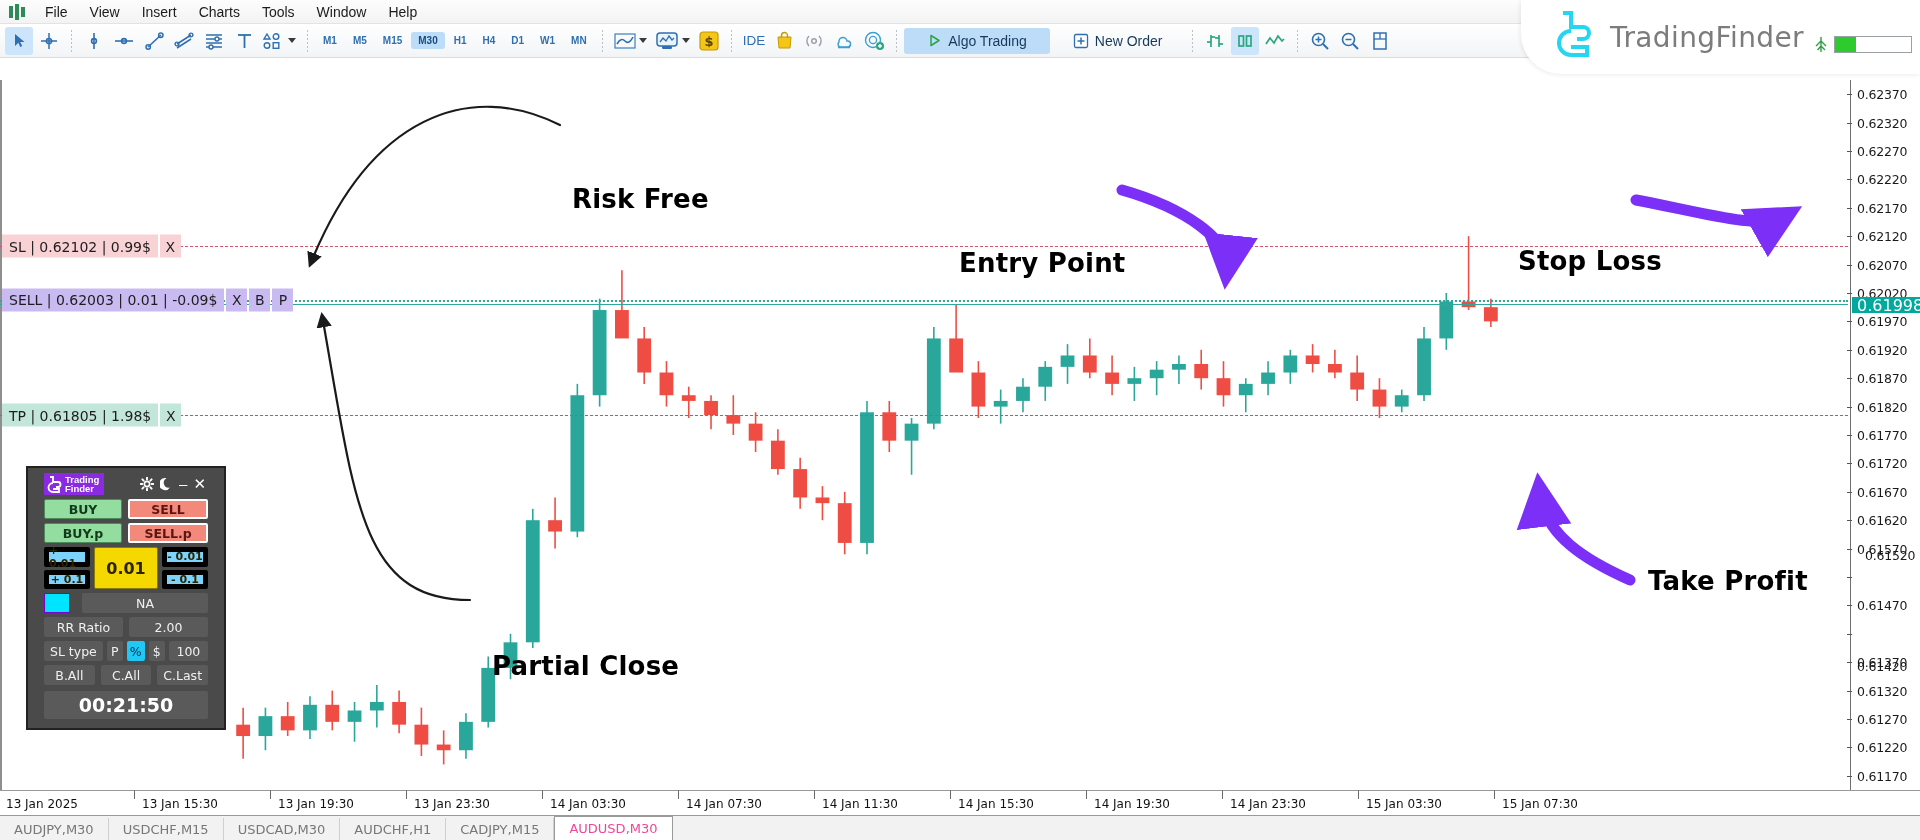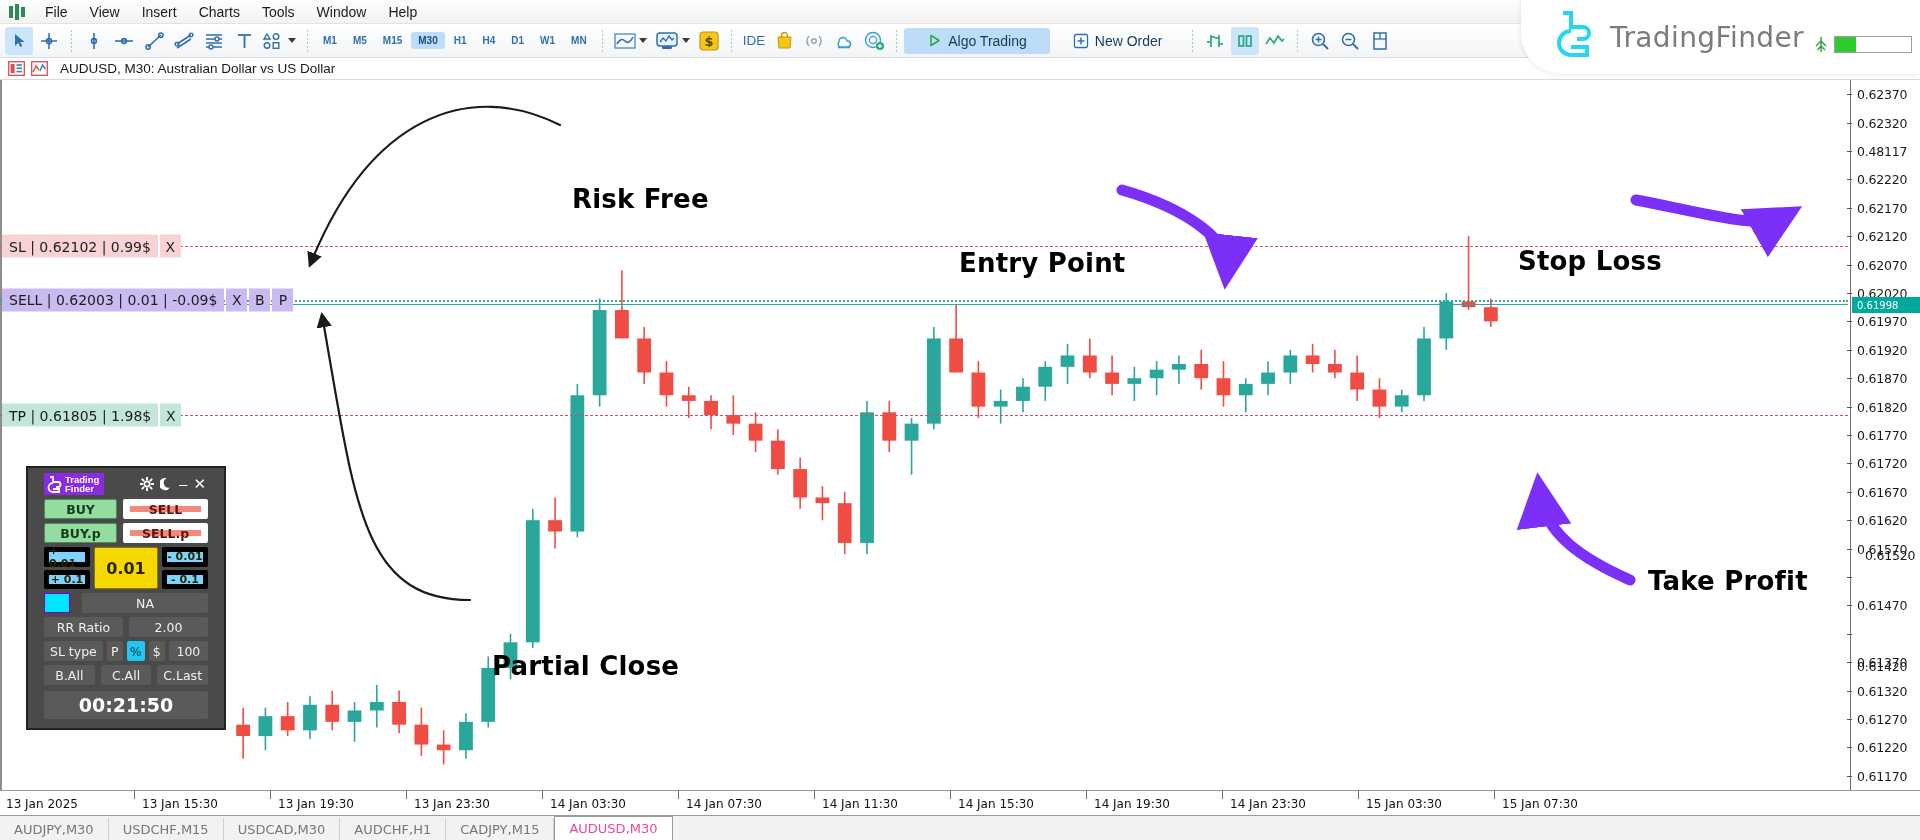--- a/index.html
+++ b/index.html
@@ -74,21 +74,21 @@
   .chartborder { position:absolute; inset:0; border-left:2px solid #8e8e8e; border-right:0; }
   .plot { position:absolute; left:2px; top:0; width:1848px; height:710px; overflow:hidden; }
 
   
   .priceaxis { position:absolute; right:0; top:0; width:70px; height:710px; border-left:1px solid #6f6f6f; background:#fff; }
   .plab { position:absolute; left:6px; font-size:12.5px; color:#1a1a1a; transform:translateY(-50%); white-space:nowrap;
           font-family:"DejaVu Sans", sans-serif; letter-spacing:-0.2px;}
   .ptick { position:absolute; left:-4px; width:5px; height:1px; background:#555; }
   .curprice {
     position:absolute; left:1px; width:68px; height:16px; background:#00a99d; color:#fff;
-    font-size:10px; display:flex; align-items:center; padding-left:5px; transform:translateY(-50%);
+    font-size:16px; display:flex; align-items:center; padding-left:5px; transform:translateY(-50%);
     font-family:"DejaVu Sans", sans-serif;
   }
 
   
   .timeaxis { position:absolute; left:0; top:790px; width:1920px; height:26px; background:#fff;
               border-top:1px solid #9a9a9a; border-bottom:1px solid #9a9a9a; }
   .tlab { position:absolute; top:6px; font-size:12px; color:#111; white-space:nowrap; font-family:"DejaVu Sans", sans-serif;}
   .tsep { position:absolute; top:-1px; width:1px; height:9px; background:#6d6d6d; }
 
   
@@ -123,21 +123,21 @@
     display:flex; flex-direction:column; padding:5px 16px 6px; gap:4px;
   }
   .tfp-title { height:22px; display:flex; align-items:center; justify-content:space-between; }
   .tfp-logo { background:#8a2be2; height:22px; display:flex; align-items:center; gap:3px; padding:1px 5px 1px 3px; }
   .tfp-logo .tx { color:#fff; font-size:9.5px; font-weight:bold; line-height:9.5px; }
   .tfp-wc { display:flex; align-items:center; gap:6px; color:#fff; font-size:14px; padding-right:2px; }
   .rowf { display:flex; gap:6px; }
   .cell { flex:1; height:20px; display:flex; align-items:center; justify-content:center;
           font-size:12.5px; border-radius:2px; font-family:"DejaVu Sans", sans-serif;}
   .buy { background:#93dda0; color:#123a1b; border:1px solid #4e8a5a; font-weight:bold; }
-  .sell { background:#f2897b; color:#5b1610; border:7px solid #ffffff; font-weight:bold; }
+  .sell { background:#f2897b; color:#5b1610; border:2px solid #ffffff; font-weight:bold; }
   .yellow { background:#7dd3fc; color:#2a2400; border:5px solid #000000; font-weight:bold; }
   .dark { background:#5a5a5a; color:#f0f0f0; }
   .lotbox { display:flex; gap:4px; height:42px; }
   .lotside { display:flex; flex-direction:column; gap:3px; width:46px; }
   .lotside .cell { height:19px; font-size:11px; }
   .lotmain { flex:1; background:#f5d800; border:1px solid #8a7c00; display:flex; align-items:center; justify-content:center;
              font-size:16px; font-weight:bold; color:#2a2400; border-radius:2px; font-family:"DejaVu Sans", sans-serif;}
   .swatch { width:26px; height:20px; background:#00e5ff; border:1px solid #7a00d4; }
   .timerbox { height:28px; background:#5a5a5a; color:#fff; display:flex; align-items:center; justify-content:center;
               font-size:19px; font-weight:bold; border-radius:2px; margin-top:2px; font-family:"DejaVu Sans", sans-serif;}
@@ -399,39 +399,20 @@
     <span>
       <svg width="15" height="17" viewBox="0 0 15 17">
           <path d="M7 1 L7 16 M7 5 L2 10 M7 5 L12 10 M7 10 L3.5 14 M7 10 L11 14" stroke="#2f9e44" stroke-width="1.4" fill="none"></path>
         </svg>
     </span>
     <span class="acctmeter">
         <i></i>
       </span>
   </div>
 
-  <div class="charthdr">
-    <span>
-      <svg width="17" height="15" viewBox="0 0 17 15">
-          <rect x="0.7" y="0.7" width="15.6" height="13.6" fill="#fff" stroke="#d94f4f" stroke-width="1.3"></rect>
-          <rect x="2.6" y="3" width="4" height="9" fill="#d94f4f"></rect>
-          <line x1="8.5" y1="4" x2="14" y2="4" stroke="#3b7fbd" stroke-width="1.6"></line>
-          <line x1="8.5" y1="7.3" x2="14" y2="7.3" stroke="#3b7fbd" stroke-width="1.6"></line>
-          <line x1="8.5" y1="10.6" x2="14" y2="10.6" stroke="#3b7fbd" stroke-width="1.6"></line>
-        </svg>
-    </span>
-    <span>
-      <svg width="17" height="15" viewBox="0 0 17 15">
-          <rect x="0.7" y="0.7" width="15.6" height="13.6" fill="#fff" stroke="#d94f4f" stroke-width="1.3"></rect>
-          <path d="M2 11 L5 5 L8 9" fill="none" stroke="#d94f4f" stroke-width="1.5"></path>
-          <path d="M9 10 L11.5 4 L14.5 8" fill="none" stroke="#3b7fbd" stroke-width="1.5"></path>
-        </svg>
-    </span>
-    <span class="sym">AUDUSD, M30:  Australian Dollar vs US Dollar</span>
-  </div>
 
   <div class="chartwrap">
     <div class="chartborder"></div>
 
     <div class="plot">
       <svg id="candles-svg" width="1848" height="710">
           <line x1="241.140350877193" x2="241.140350877193" y1="627.6400000000025" y2="678.7600000000034" stroke="#ef4d44" stroke-width="1.6"></line>
           <rect x="234.23333333333335" y="644.6800000000006" width="13.814035087719299" height="11.359999999998877" fill="#ef4d44"></rect>
           <line x1="263.42105263157896" x2="263.42105263157896" y1="627.6400000000025" y2="670.2400000000042" stroke="#2aa79b" stroke-width="1.6"></line>
           <rect x="256.5140350877193" y="636.1600000000016" width="13.814035087719299" height="19.87999999999795" fill="#2aa79b"></rect>
@@ -573,21 +554,21 @@
         <span class="txt">TP | 0.61805 | 1.98$</span>
         <span class="btn">X</span>
       </div>
     </div>
 
     <div class="priceaxis" id="price-axis">
         <div class="plab" style="top: 14.2px;">0.62370</div>
         <div class="ptick" style="top: 14.2px;"></div>
         <div class="plab" style="top: 42.6px;">0.62320</div>
         <div class="ptick" style="top: 42.6px;"></div>
-        <div class="plab" style="top: 71px;">0.48117</div>
+        <div class="plab" style="top: 71px;">0.62270</div>
         <div class="ptick" style="top: 71px;"></div>
         <div class="plab" style="top: 99.4px;">0.62220</div>
         <div class="ptick" style="top: 99.4px;"></div>
         <div class="plab" style="top: 127.8px;">0.62170</div>
         <div class="ptick" style="top: 127.8px;"></div>
         <div class="plab" style="top: 156.2px;">0.62120</div>
         <div class="ptick" style="top: 156.2px;"></div>
         <div class="plab" style="top: 184.6px;">0.62070</div>
         <div class="ptick" style="top: 184.6px;"></div>
         <div class="plab" style="top: 213px;">0.62020</div>

